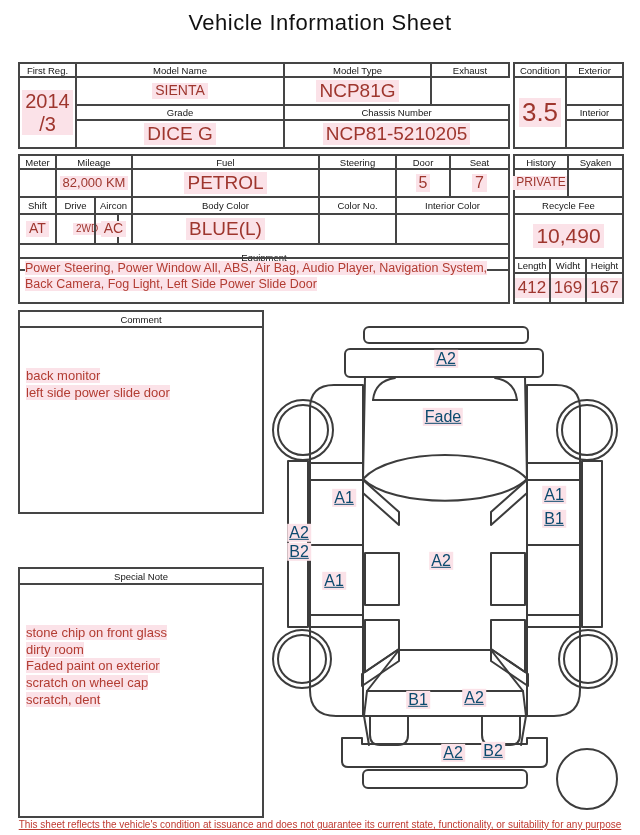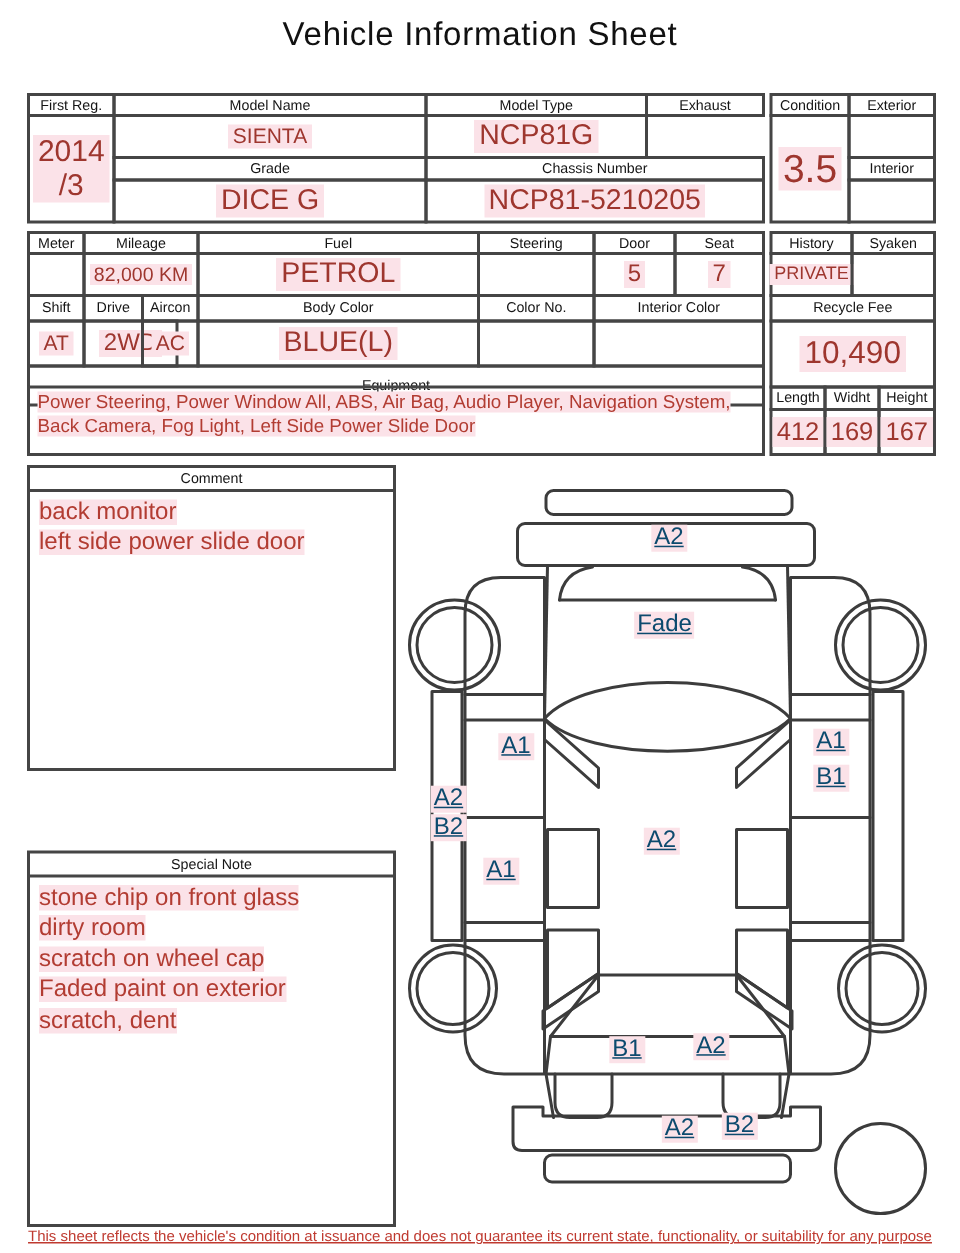--- a/index.html
+++ b/index.html
@@ -6,21 +6,21 @@
   #sheet{position:relative;width:640px;height:835px;background:#ffffff;
          font-family:"Liberation Sans", sans-serif;overflow:hidden;}
   .cell{position:absolute;box-sizing:border-box;border:2px solid #454545;background:transparent;
         display:flex;align-items:center;justify-content:center;text-align:center;}
   .hdr{font-size:9.5px;color:#151515;letter-spacing:0px;}
   .val{color:#9e362e;}
   .hl{background:#fbe2e8;padding:0 3px;line-height:1.12;white-space:pre-line;}
   .box{position:absolute;box-sizing:border-box;border:2px solid #454545;}
   .boxhdr{box-sizing:border-box;border-bottom:2px solid #454545;height:16px;display:flex;
           align-items:center;justify-content:center;font-size:9.5px;color:#151515;}
-  .boxbody{padding:4px 6px;font-size:16px;color:#b23c32;line-height:1.28;text-align:left;}
+  .boxbody{padding:20px 6px;font-size:13px;color:#b23c32;line-height:1.28;text-align:left;margin-top:20px;}
   .boxbody .line span{background:#fbe2e8;}
   .textblock{position:absolute;box-sizing:border-box;border:2px solid #454545;
              font-size:12.5px;color:#b23c32;padding:2px 5px;line-height:1.25;text-align:left;}
   .textblock span{background:#fbe2e8;}
   #title{position:absolute;left:0;top:10px;width:640px;text-align:center;
          font-size:22px;color:#111;letter-spacing:0.5px;}
   .dlabel{position:absolute;transform:translate(-50%,-50%);font-size:16px;color:#0c4a6e;
           background:#fbe2e8;padding:0 2px;line-height:1.15;white-space:nowrap;text-decoration:underline;}
   #footer{position:absolute;left:0;top:819px;width:640px;text-align:center;
           font-size:10px;color:#bf3a30;text-decoration:underline;}
@@ -84,21 +84,21 @@
   <div class="cell hdr" style="left:449px;top:154px;width:61px;height:16px">Seat</div>
   <div class="cell val" style="left:449px;top:168px;width:61px;height:30px;font-size:16px">
       <span class="hl">7</span>
     </div>
 
   <div class="cell hdr" style="left:18px;top:196px;width:39px;height:19px">Shift</div>
   <div class="cell val" style="left:18px;top:213px;width:39px;height:32px;font-size:14px">
       <span class="hl">AT</span>
     </div>
   <div class="cell hdr" style="left:55px;top:196px;width:41px;height:19px">Drive</div>
-  <div class="cell val" style="left:55px;top:213px;width:64px;height:32px;font-size:16px">
+  <div class="cell val" style="left:55px;top:213px;width:64px;height:32px;font-size:10px">
       <span class="hl">2WD</span>
     </div>
   <div class="cell hdr" style="left:94px;top:196px;width:39px;height:19px">Aircon</div>
   <div class="cell val" style="left:94px;top:213px;width:39px;height:32px;font-size:14px">
       <span class="hl">AC</span>
     </div>
   <div class="cell hdr" style="left:131px;top:196px;width:189px;height:19px">Body Color</div>
   <div class="cell val" style="left:131px;top:213px;width:189px;height:32px;font-size:19px">
       <span class="hl">BLUE(L)</span>
     </div>
@@ -139,22 +139,22 @@
       <div class="line"><span>back monitor</span></div>
       <div class="line"><span>left side power slide door</span></div>
     </div>
   </div>
 
   <div class="box" style="left:18px;top:567px;width:246px;height:251px">
     <div class="boxhdr">Special Note</div>
     <div class="boxbody">
       <div class="line"><span>stone chip on front glass</span></div>
       <div class="line"><span>dirty room</span></div>
+      <div class="line"><span>Faded paint on exterior</span></div>
       <div class="line"><span>scratch on wheel cap</span></div>
-      <div class="line"><span>Faded paint on exterior</span></div>
       <div class="line"><span>scratch, dent</span></div>
     </div>
   </div>
 
   <svg style="left:270px;top:315px" width="360" height="500" viewBox="270 315 360 500">
     <g fill="none" stroke="#3c3c3c" stroke-width="2" stroke-linejoin="round" stroke-linecap="round">
 
       <rect x="364" y="327" width="164" height="16" rx="5"></rect>
       <rect x="345" y="349" width="198" height="28" rx="5"></rect>
 

